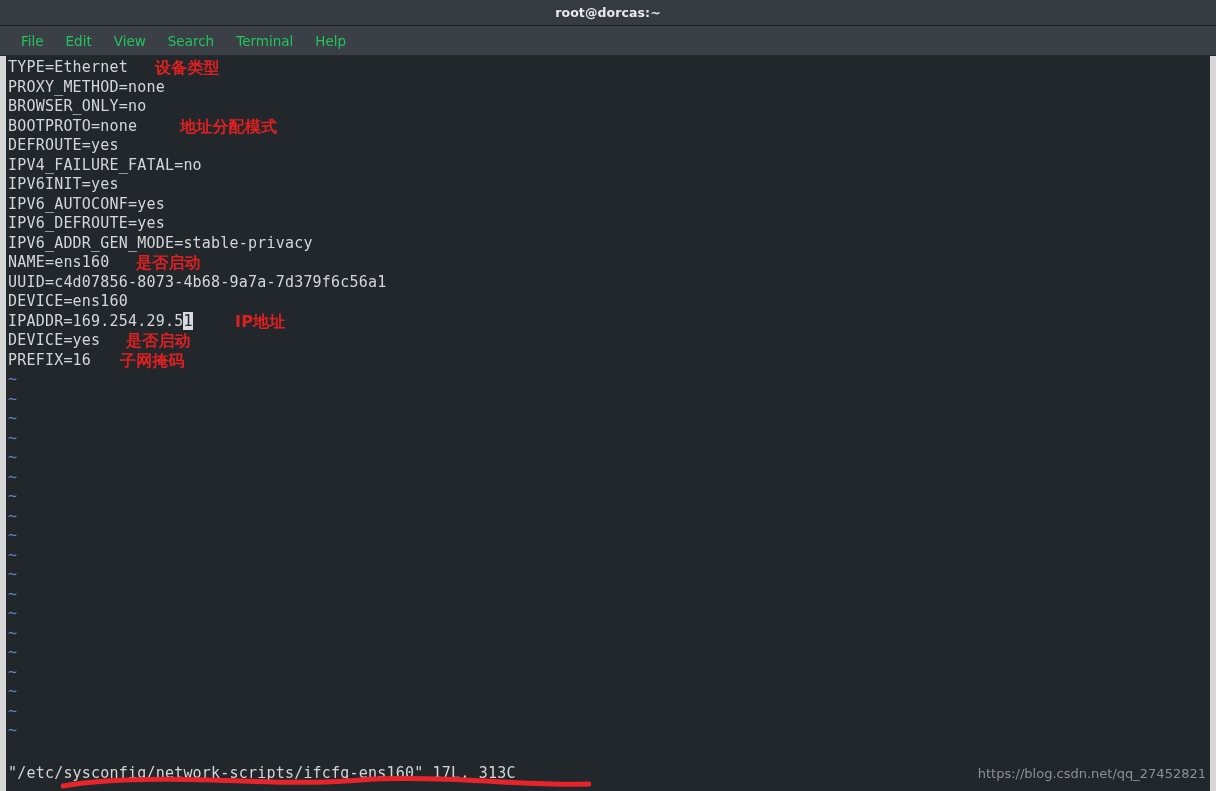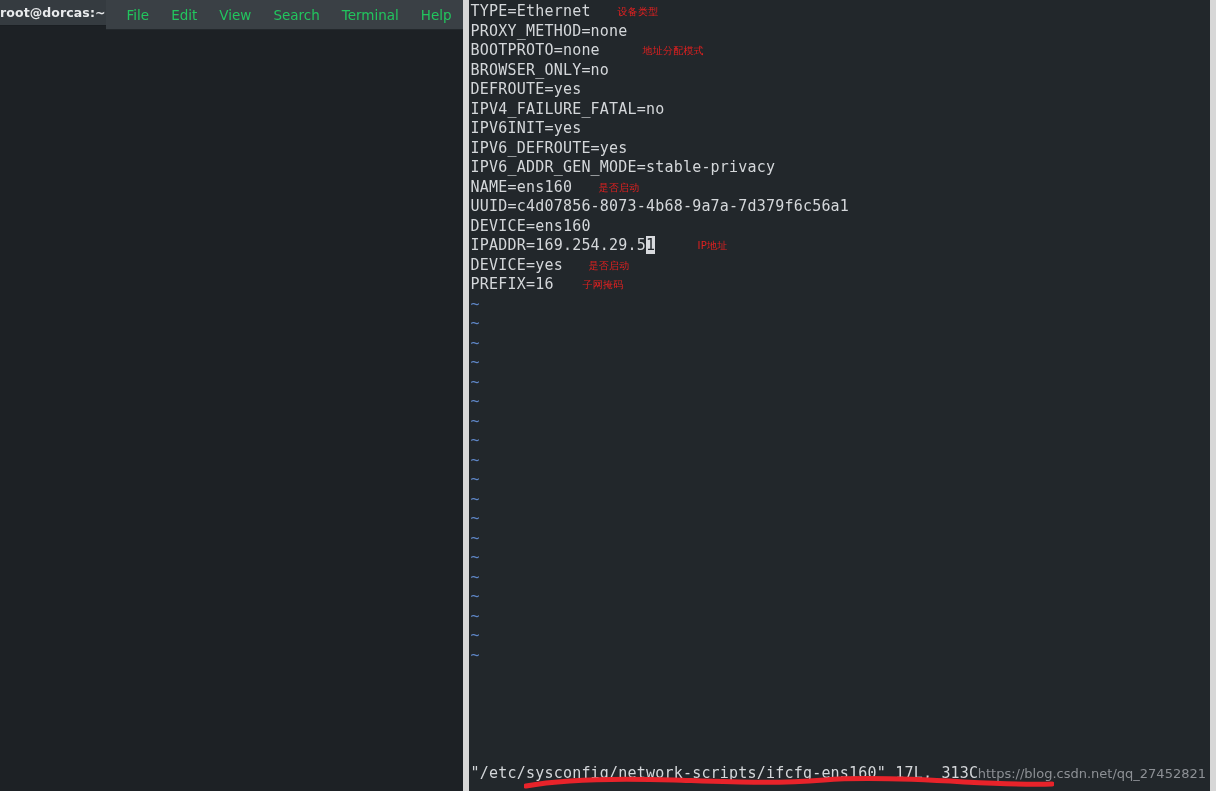--- a/index.html
+++ b/index.html
@@ -12,21 +12,21 @@
     font-family: "DejaVu Sans Mono", monospace;
     overflow: hidden;
   }
 
   #window {
     position: relative;
     width: 1216px;
     height: 791px;
     background: #1d2125;
     display: flex;
-    flex-direction: row;
+    flex-direction: column;
   }
 
   
   #titlebar {
     height: 26px;
     background: #353b40;
     border-bottom: 1px solid #1a1e22;
     display: flex;
     align-items: center;
     justify-content: center;
@@ -100,22 +100,22 @@
     font-size: 15px;
     line-height: 19.5px;
     height: 19.5px;
     white-space: pre;
   }
 
   .annot {
     position: absolute;
     color: #e02020;
     font-family: "DejaVu Sans", sans-serif;
-    font-size: 10px;
-    font-weight: normal;
+    font-size: 16px;
+    font-weight: bold;
     line-height: 19.5px;
     white-space: nowrap;
     top: 0;
   }
 
   .cursor {
     background: #d8dade;
     color: #22272b;
   }
 
@@ -169,25 +169,26 @@
     <div class="menu-item">Terminal</div>
     <div class="menu-item">Help</div>
   </div>
 
   <div id="term-wrap">
     <div id="left-rail"></div>
     <div id="term">
       <div id="lines">
           <div class="line"><span>TYPE=Ethernet</span><span class="annot" style="left: 147px;">设备类型</span></div>
           <div class="line"><span>PROXY_METHOD=none</span></div>
+          <div class="line"><span>BROWSER_ONLY=no</span></div>
           <div class="line"><span>BOOTPROTO=none</span><span class="annot" style="left: 172px;">地址分配模式</span></div>
-          <div class="line"><span>BROWSER_ONLY=no</span></div>
           <div class="line"><span>DEFROUTE=yes</span></div>
           <div class="line"><span>IPV4_FAILURE_FATAL=no</span></div>
           <div class="line"><span>IPV6INIT=yes</span></div>
+          <div class="line"><span>IPV6_AUTOCONF=yes</span></div>
           <div class="line"><span>IPV6_DEFROUTE=yes</span></div>
           <div class="line"><span>IPV6_ADDR_GEN_MODE=stable-privacy</span></div>
           <div class="line"><span>NAME=ens160</span><span class="annot" style="left: 128px;">是否启动</span></div>
           <div class="line"><span>UUID=c4d07856-8073-4b68-9a7a-7d379f6c56a1</span></div>
           <div class="line"><span>DEVICE=ens160</span></div>
           <div class="line"><span>IPADDR=169.254.29.5</span><span class="cursor">1</span><span class="annot" style="left: 227px;">IP地址</span></div>
           <div class="line"><span>DEVICE=yes</span><span class="annot" style="left: 118px;">是否启动</span></div>
           <div class="line"><span>PREFIX=16</span><span class="annot" style="left: 112px;">子网掩码</span></div>
         </div>
       <div id="tildes">

